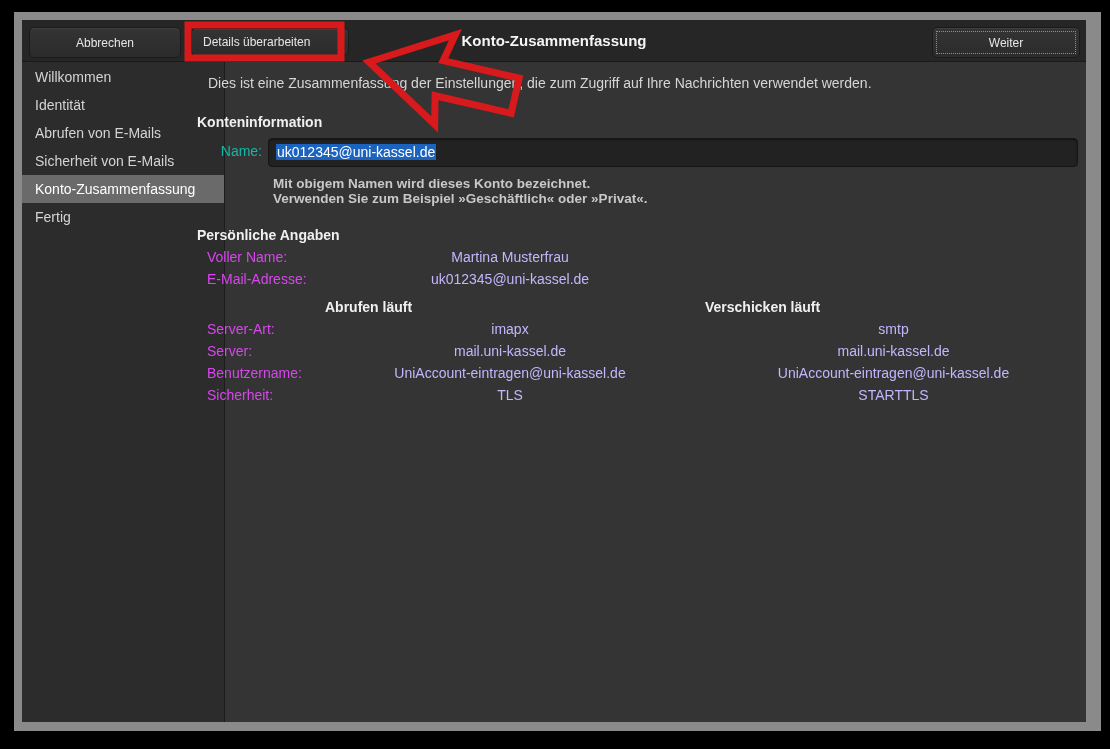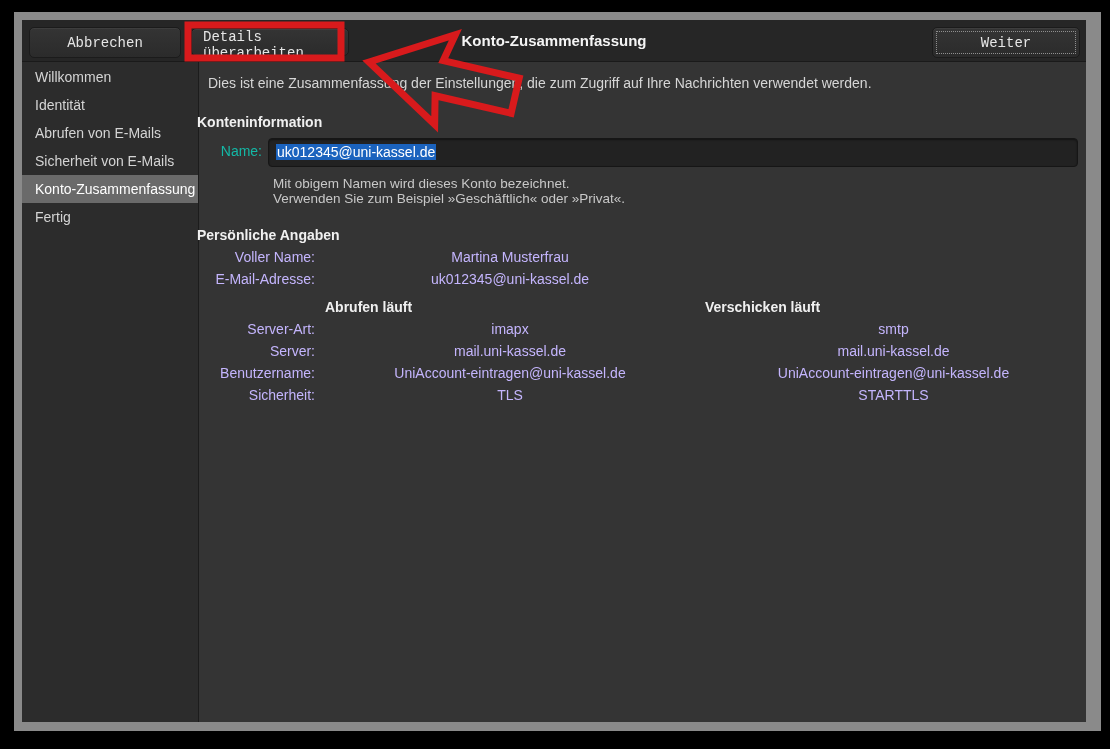--- a/index.html
+++ b/index.html
@@ -25,35 +25,35 @@
     position: absolute; left: 0; top: 0; right: 0; height: 42px;
     background: #262626;
     border-bottom: 1px solid #1a1a1a;
   }
   .btn {
     position: absolute;
     background: linear-gradient(#343434, #2b2b2b);
     border: 1px solid #1b1b1b;
     border-radius: 5px;
     color: #e6e6e6;
-    font-family: Liberation Mono, monospace;
-    font-size: 14px;
+    font-family: Liberation Sans, sans-serif;
+    font-size: 12px;
     box-shadow: inset 0 1px 0 rgba(255,255,255,0.05);
     cursor: default;
   }
   .btn-cancel { left: 7px; top: 7px; width: 152px; height: 31px; }
   .btn-details { left: 169px; top: 8px; width: 158px; height: 28px; text-align: left; padding-left: 11px; }
   .btn-next { left: 910px; top: 7px; width: 148px; height: 31px; outline: 1px dotted #8f8f8f; outline-offset: -5px; }
   .title {
     position: absolute; left: 50%; top: 12px; transform: translateX(-50%);
     color: #f4f4f4; font-size: 15px; font-weight: bold; white-space: nowrap;
   }
   
   .sidebar {
-    position: absolute; left: 0; top: 42px; bottom: 0; width: 177px;
+    position: absolute; left: 0; top: 42px; bottom: 0; width: 203px;
     background: #2c2c2c;
     border-right: 1px solid #1c1c1c;
     padding-top: 1px;
   }
   .side-item {
     height: 28px; line-height: 28px;
     padding-left: 13px;
     color: #d4d4d4; font-size: 14px;
     white-space: nowrap; overflow: hidden;
   }
@@ -75,30 +75,30 @@
     position: absolute; left: 71px; top: 76px; width: 810px; height: 29px;
     background: #222222;
     border: 1px solid #161616;
     border-radius: 4px;
     box-shadow: inset 0 1px 2px rgba(0,0,0,0.45);
     padding: 4px 7px;
     line-height: 19px;
     color: #ffffff;
   }
   .entry .sel { background: #1b63be; color: #ffffff; padding: 0 1px; }
-  .hints { position: absolute; left: 76px; top: 114px; color: #c8c8c8; line-height: 15px; font-size: 13.5px; }
+  .hints { position: absolute; left: 76px; top: 114px; color: #c8c8c8; line-height: 15px; font-size: 13.5px; font-weight: bold; }
   .hints div { white-space: nowrap; }
   .summary {
     position: absolute; left: 10px; top: 184px; right: 4px;
     display: grid;
     grid-template-columns: 108px 370px auto;
     column-gap: 10px;
   }
   .cell { height: 22px; line-height: 22px; white-space: nowrap; overflow: hidden; }
-  .cell.lbl { text-align: right; color: #c4b5fd; }
+  .cell.lbl { text-align: left; color: #d946ef; }
   .cell.val { color: #c4b5fd; text-align: center; }
   .cell.colhead { font-weight: bold; color: #f0f0f0; height: 28px; padding-top: 6px; }
   
   .annotation {
     position: absolute; left: 0; top: 0;
     width: 1110px; height: 749px;
     pointer-events: none; z-index: 5;
   }
 </style>
 </head>

